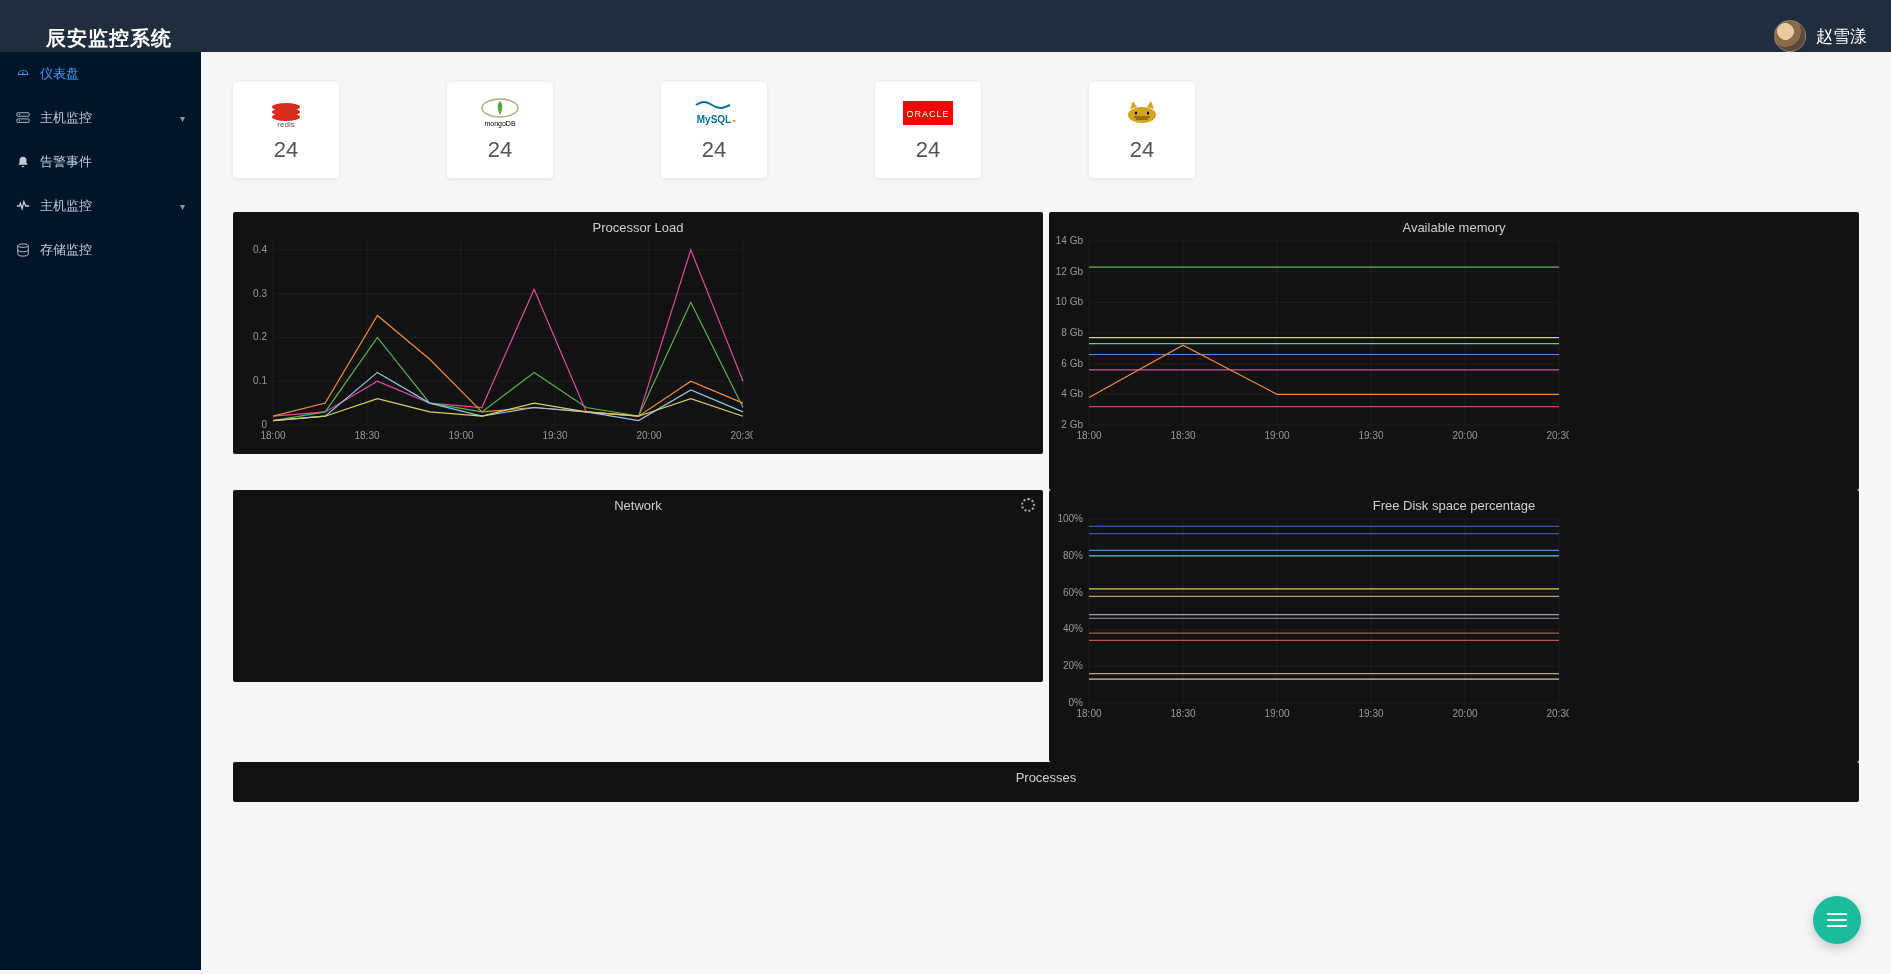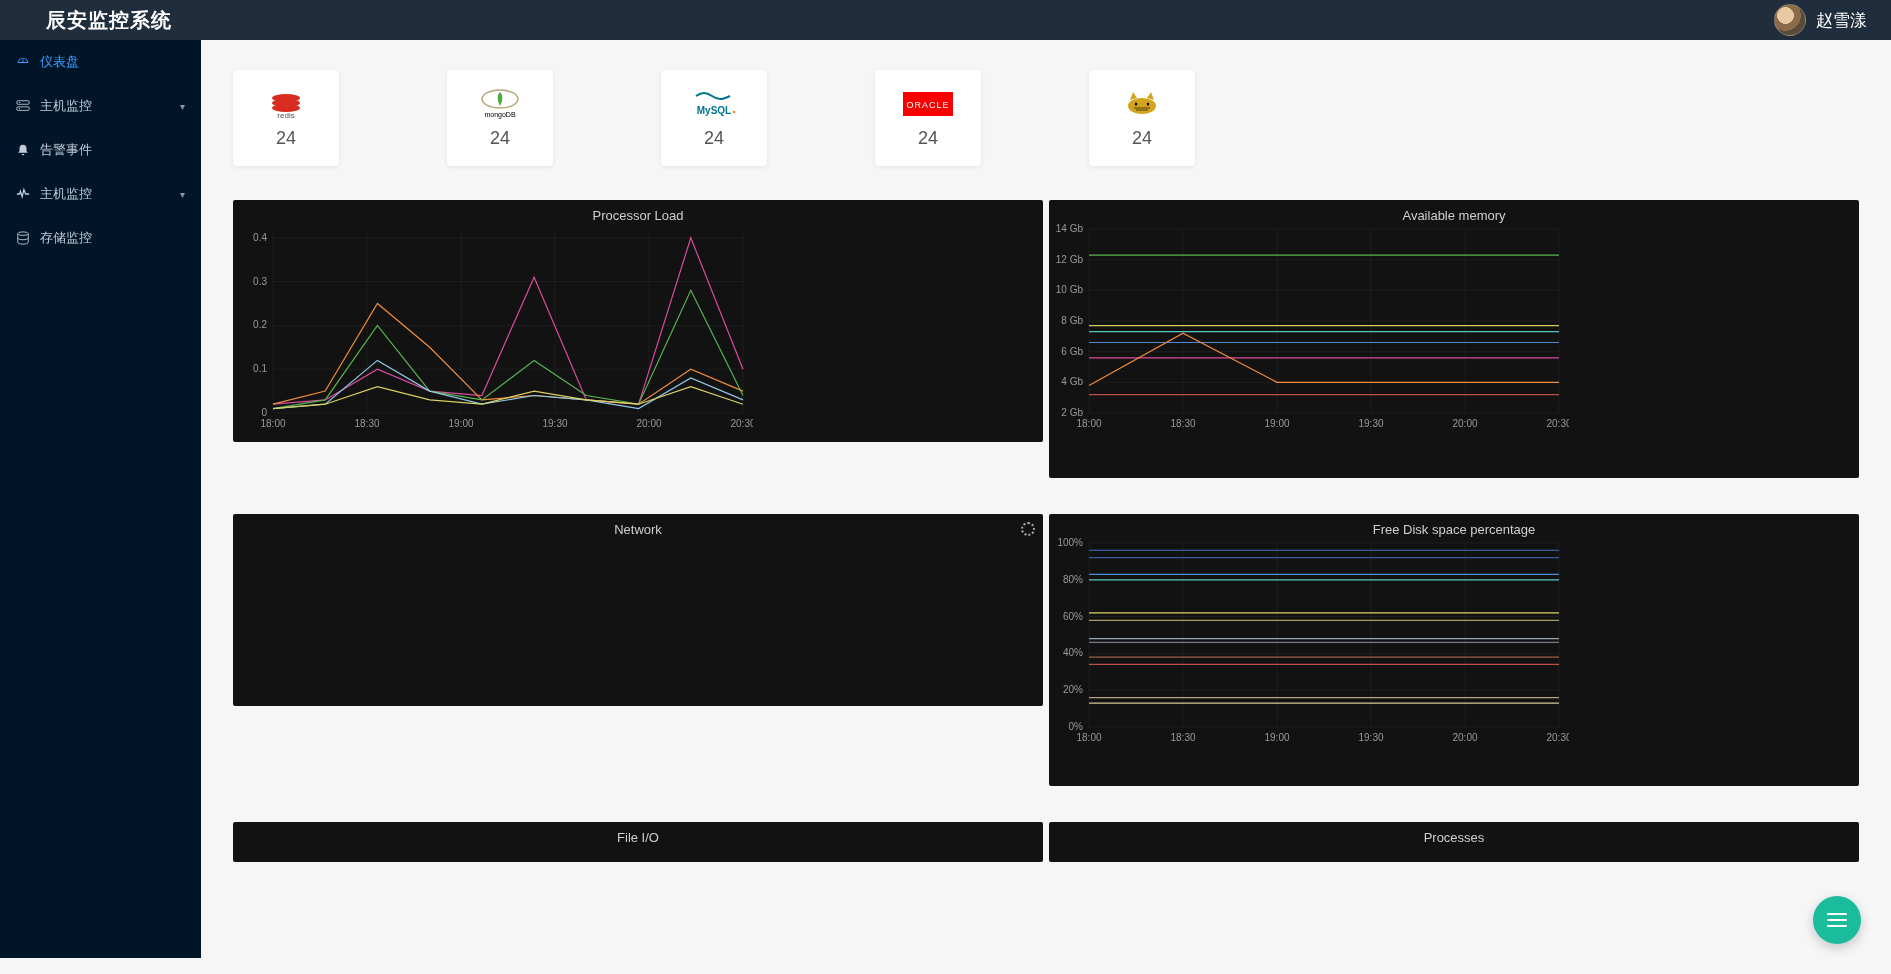--- a/index.html
+++ b/index.html
@@ -6,24 +6,24 @@
 body {
   font-family: "Microsoft YaHei", -apple-system, Arial, sans-serif;
   background: #f6f6f6;
   color: #333;
   width: 1891px;
   height: 974px;
   overflow: hidden;
   position: relative;
 }
 .header {
-  height: 40px;
+  height: 52px;
   background: #1f2d3d;
   display: flex;
-  align-items: center;
+  align-items: flex-end;
   justify-content: space-between;
   padding: 0 24px 0 46px;
   color: #fff;
 }
 .logo { font-size: 20px; font-weight: 600; letter-spacing: 1px; }
 .user { display: flex; align-items: center; gap: 10px; font-size: 17px; }
 .avatar {
   width: 32px; height: 32px; border-radius: 50%;
   background: radial-gradient(circle at 35% 35%, #e8c9a0 0 30%, #8a6b4a 31% 55%, #5a4a3a 56% 100%);
   border: 1px solid rgba(255,255,255,.2);
@@ -47,23 +47,23 @@
 .cards {
   display: flex; gap: 108px; margin-bottom: 34px;
 }
 .card {
   width: 106px; height: 96px; background: #fff; border-radius: 4px;
   box-shadow: 0 1px 4px rgba(0,0,0,.08);
   display: flex; flex-direction: column; align-items: center; justify-content: center;
   gap: 8px;
 }
 .card-logo { width: 60px; height: 32px; display: flex; align-items: center; justify-content: center; }
-.card-num { font-size: 18px; color: #555; }
-
-.charts-row { display: flex; gap: 6px; margin-bottom: 36px; }
+.card-num { font-size: 22px; color: #555; }
+
+.charts-row { display: flex; gap: 6px; }
 .chart-panel {
   background: #121212; border-radius: 2px; flex: 1;
   position: relative; overflow: hidden;
 }
 .chart-panel .title {
   color: #cfcfcf; font-size: 13px; text-align: center; padding-top: 8px;
 }
 .chart-body { position: relative; height: 212px; }
 .loader {
   position: absolute; top: 8px; right: 8px; width: 14px; height: 14px;
@@ -329,23 +329,20 @@
               <path d="M40.0 127.4L134.0 127.4L228.0 127.4L322.0 127.4L416.0 127.4L510.0 127.4" fill="none" stroke="#c0504d" stroke-width="1.2"></path>
               <path d="M40.0 160.6L134.0 160.6L228.0 160.6L322.0 160.6L416.0 160.6L510.0 160.6" fill="none" stroke="#b8a080" stroke-width="1.2"></path>
               <path d="M40.0 166.1L134.0 166.1L228.0 166.1L322.0 166.1L416.0 166.1L510.0 166.1" fill="none" stroke="#d6c898" stroke-width="1.2"></path>
             </svg>
           </div>
       </div>
     </div>
 
     <div class="charts-row">
       <div class="chart-panel" style="height:40px">
-        <div class="title">File I/O</div>
-      </div>
-      <div class="chart-panel" style="height:40px">
         <div class="title">Processes</div>
       </div>
     </div>
 
   </main>
 </div>
 
 <div class="fab">
   <span class="bars"></span>
 </div>

